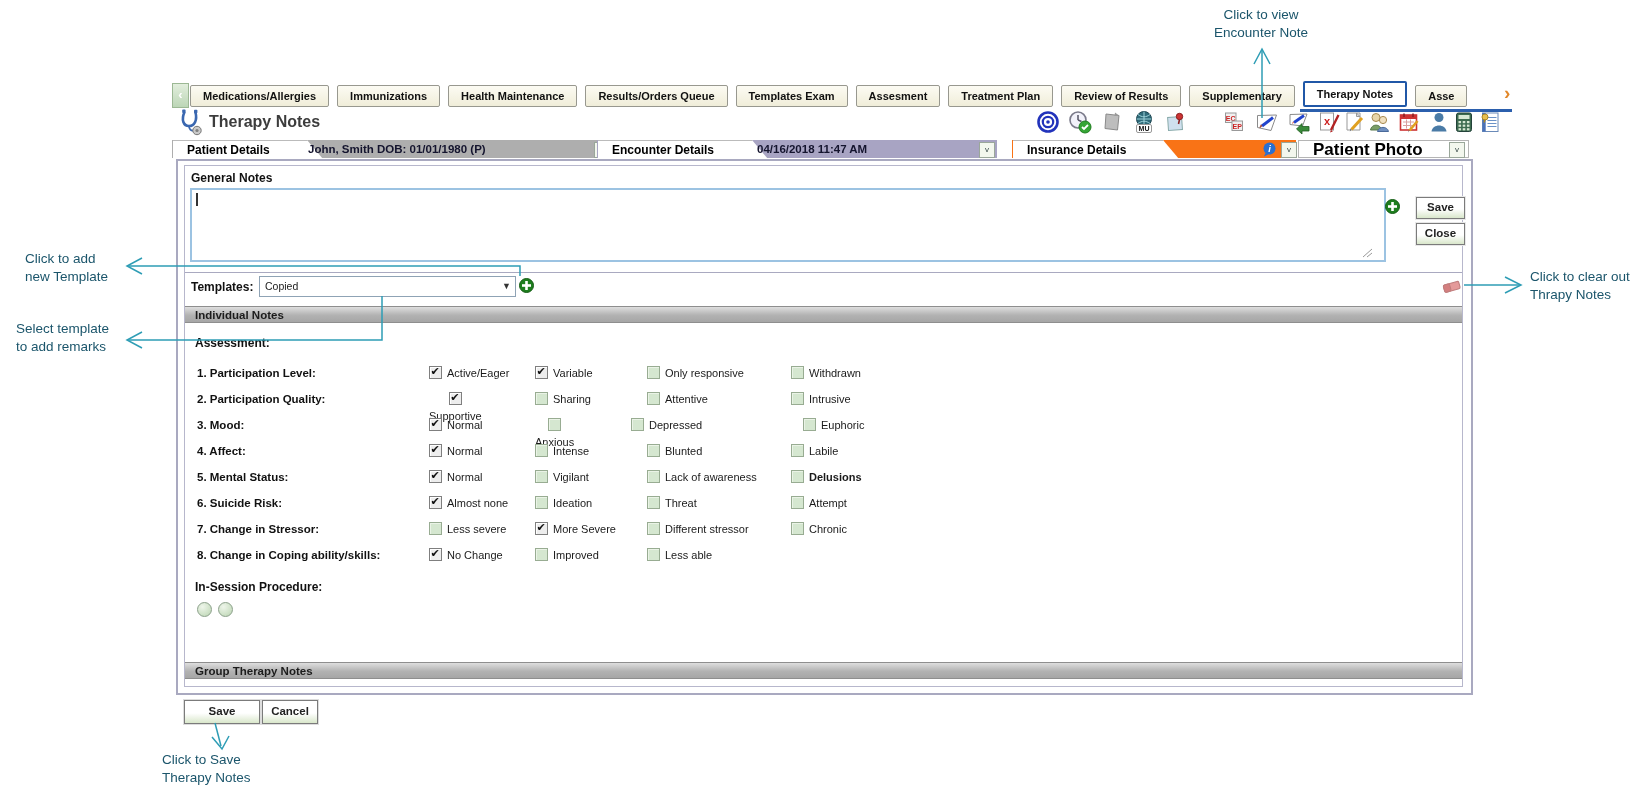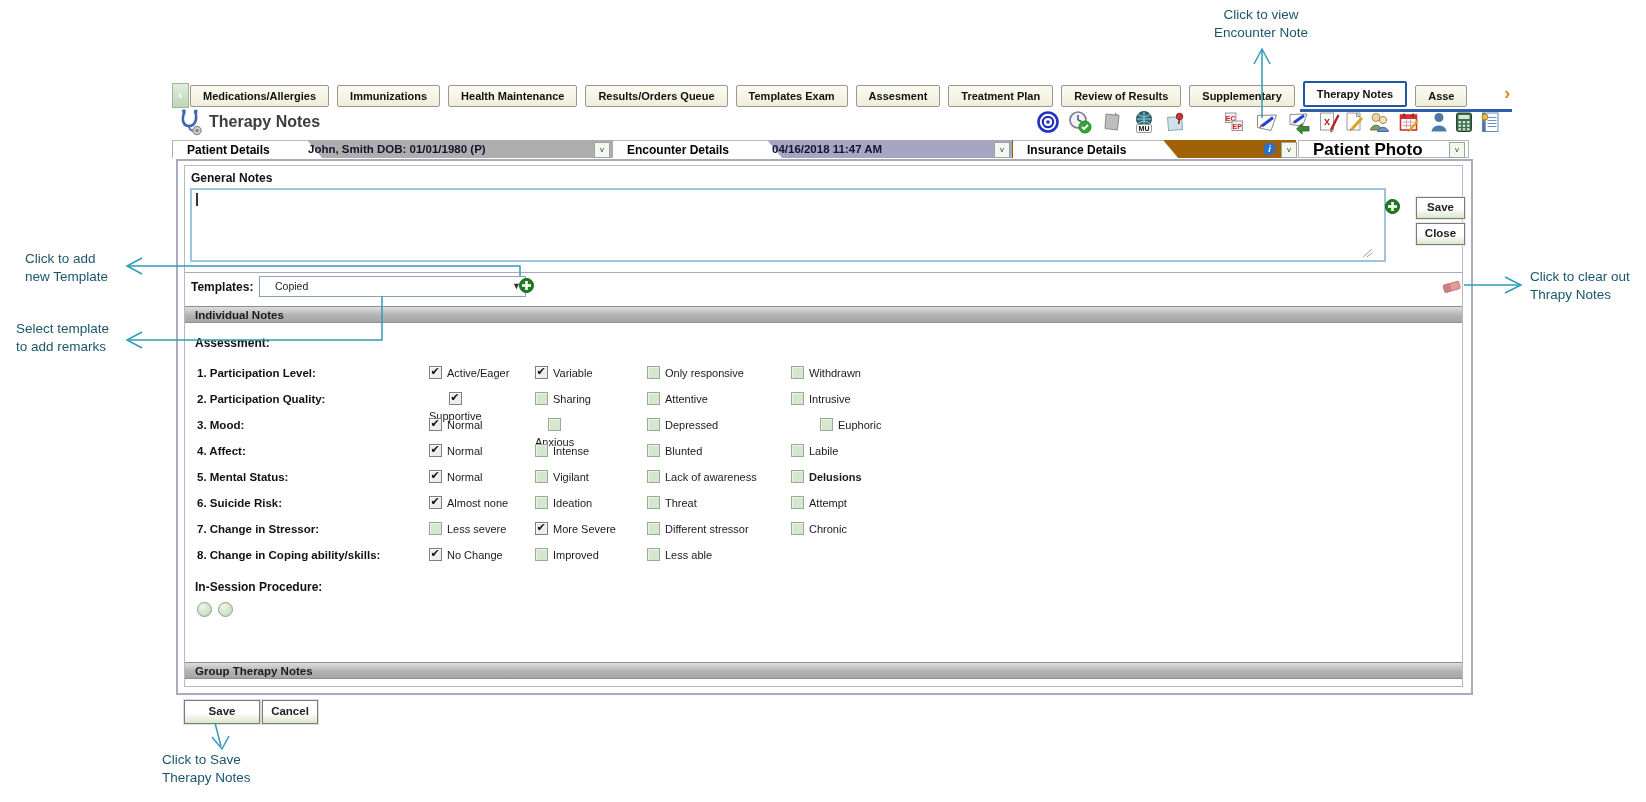--- a/index.html
+++ b/index.html
@@ -33,21 +33,21 @@
   
   #panel{position:absolute;left:176px;top:159px;width:1293px;height:532px;border:2px solid #a9a9c0;background:#fff;}
   #inner{position:absolute;left:184px;top:165px;width:1277px;height:520px;border:1px solid #b7b7cc;background:#fff;}
   #gn-label{position:absolute;left:6px;top:5px;font-size:12px;font-weight:bold;color:#111;}
   #gn-text{position:absolute;left:5px;top:22px;width:1188px;height:66px;border:2px solid #9cc3e2;resize:none;outline:none;font-family:"Liberation Sans",sans-serif;font-size:12px;}
   #gn-caret{position:absolute;left:11px;top:27px;width:1.5px;height:13px;background:#333;}
   #gn-resize{position:absolute;left:1176px;top:78px;width:12px;height:10px;}
   .smallbtn{position:absolute;left:1231px;width:47px;height:20px;border:1px solid #7b7b7b;background:linear-gradient(#ffffff 55%,#d9e7cb);font-size:11.5px;font-weight:bold;color:#222;text-align:center;line-height:18px;cursor:pointer;box-shadow:0 0 0 1px #e8e8e8;}
   #divider1{position:absolute;left:0;top:106px;width:100%;height:1px;background:#a9a9c0;}
   #tpl-label{position:absolute;left:6px;top:114px;font-size:12px;font-weight:bold;color:#111;}
-  #tpl-select{position:absolute;left:74px;top:110px;width:250px;height:19px;border:1px solid #8fa3b5;background:#fff;font-size:10.5px;color:#222;line-height:18px;padding-left:15px;cursor:pointer;}
+  #tpl-select{position:absolute;left:74px;top:110px;width:250px;height:19px;border:1px solid #8fa3b5;background:#fff;font-size:10.5px;color:#222;line-height:18px;padding-left:5px;cursor:pointer;}
   #tpl-select .arrow{position:absolute;right:4px;top:0;font-size:9px;color:#333;}
   .plusicon{position:absolute;width:16px;height:16px;cursor:pointer;}
   #eraser{position:absolute;left:1256px;top:112px;width:22px;height:16px;cursor:pointer;}
   .secbar{position:absolute;left:0;width:100%;height:17px;background:linear-gradient(#dedede,#b2b2b2 55%,#a6a6a6);border-top:1px solid #8e8e8e;border-bottom:1px solid #8e8e8e;font-size:11.5px;font-weight:bold;color:#1c1c1c;line-height:17px;padding-left:10px;box-sizing:border-box;cursor:pointer;}
   #assess-heading{position:absolute;left:10px;top:170px;font-size:12px;font-weight:bold;color:#111;}
   #assess-rows{position:absolute;left:0;top:196px;width:100%;}
   .arow{position:absolute;left:0;width:100%;height:26px;}
   .arow .rlabel{position:absolute;left:12px;top:5px;font-size:11.5px;font-weight:bold;color:#111;white-space:nowrap;}
   .opt{position:absolute;top:4px;display:flex;align-items:center;gap:5px;}
   .optlabel{font-size:11px;color:#1a1a1a;white-space:nowrap;}
@@ -197,26 +197,26 @@
           <circle cx="8" cy="7" r="3" fill="#e8c050" stroke="#b08820"></circle>
           <line x1="8" y1="9.5" x2="7" y2="12.5" stroke="#b08820" stroke-width="1.4"></line>
         </svg></span>
     </div>
 
   <div class="ctxseg" style="left:172px;width:440px;background:#aeaeae;">
     <div class="chip" style="width:112px;">Patient Details</div>
     <div class="ctxval" style="left:136px;">John, Smith DOB: 01/01/1980 (P)</div>
     <div class="ddbox" style="left:422px;">v</div>
   </div>
-  <div class="ctxseg" style="left:612px;width:400px;background:#a8a4c3;">
+  <div class="ctxseg" style="left:597px;width:400px;background:#a8a4c3;">
     <div class="chip" style="width:132px;">Encounter Details</div>
     <div class="ctxval" style="left:160px;">04/16/2018 11:47 AM</div>
     <div class="ddbox" style="left:382px;">v</div>
   </div>
-  <div class="ctxseg" style="left:1012px;width:284px;background:#a16207;text-decoration:underline;">
+  <div class="ctxseg" style="left:1012px;width:284px;background:#f97316;text-decoration:underline;">
     <div class="chip" style="width:128px;">Insurance Details</div>
     <span class="abs" style="left:250px;top:2px;width:15px;height:15px;">
       <svg viewBox="0 0 15 15" width="15" height="15">
           <circle cx="7.5" cy="6.5" r="6" fill="#2a6fd0"></circle>
           <path d="M3.5 11 L2 14.5 L7 12" fill="#2a6fd0"></path>
           <text x="7.5" y="9.8" font-size="9.5" font-weight="bold" font-style="italic" fill="#fff" text-anchor="middle">i</text>
         </svg>
     </span>
     <div class="ddbox" style="left:269px;">v</div>
   </div>
@@ -312,25 +312,25 @@
         <div class="arow" style="top: 52px;">
           <span class="rlabel">3. Mood:</span>
           <span class="opt" style="left: 244px;">
             <span class="cb checked"></span>
             <span class="optlabel">Normal</span>
           </span>
           <span class="opt" style="left: 350px; flex-direction: column;">
             <span class="cb"></span>
             <span class="optlabel">Anxious</span>
           </span>
-          <span class="opt" style="left: 462px;">
+          <span class="opt" style="left: 446px;">
             <span class="cb"></span>
             <span class="optlabel">Depressed</span>
           </span>
-          <span class="opt" style="left: 635px; justify-content: flex-end;">
+          <span class="opt" style="left: 618px; justify-content: flex-end;">
             <span class="cb"></span>
             <span class="optlabel">Euphoric</span>
           </span>
         </div>
         <div class="arow" style="top: 78px;">
           <span class="rlabel">4. Affect:</span>
           <span class="opt" style="left: 244px;">
             <span class="cb checked"></span>
             <span class="optlabel">Normal</span>
           </span>

